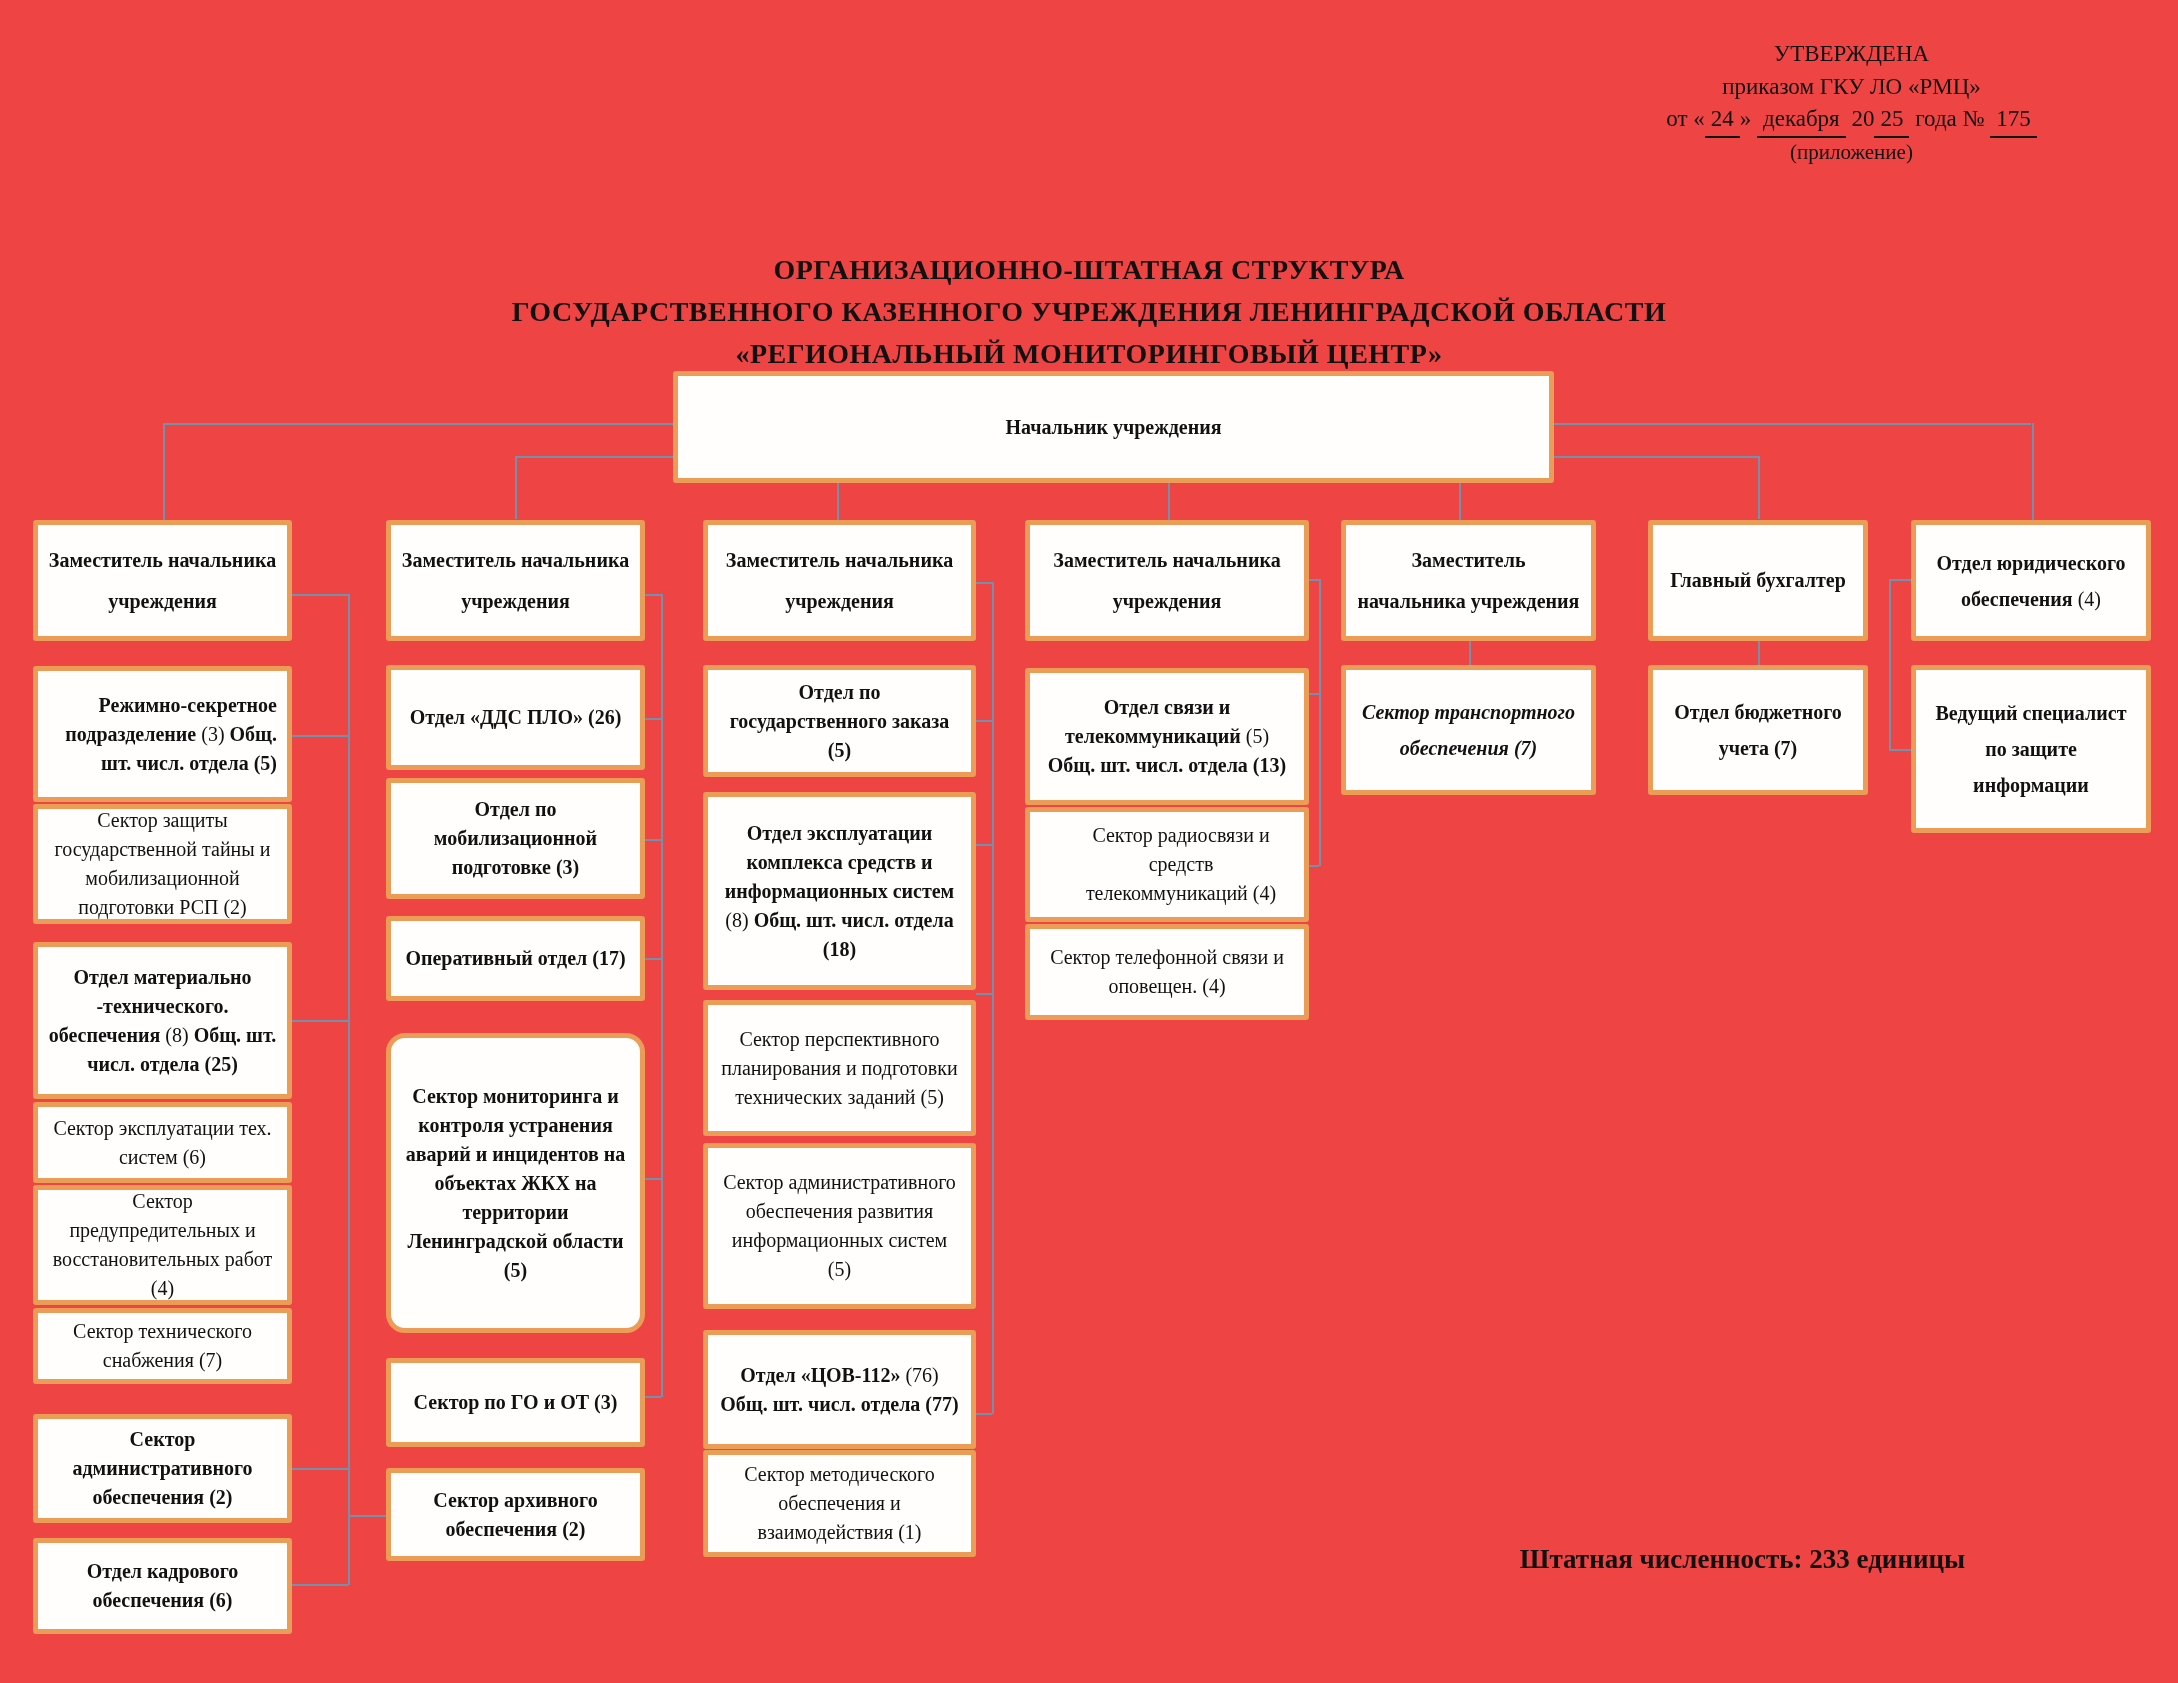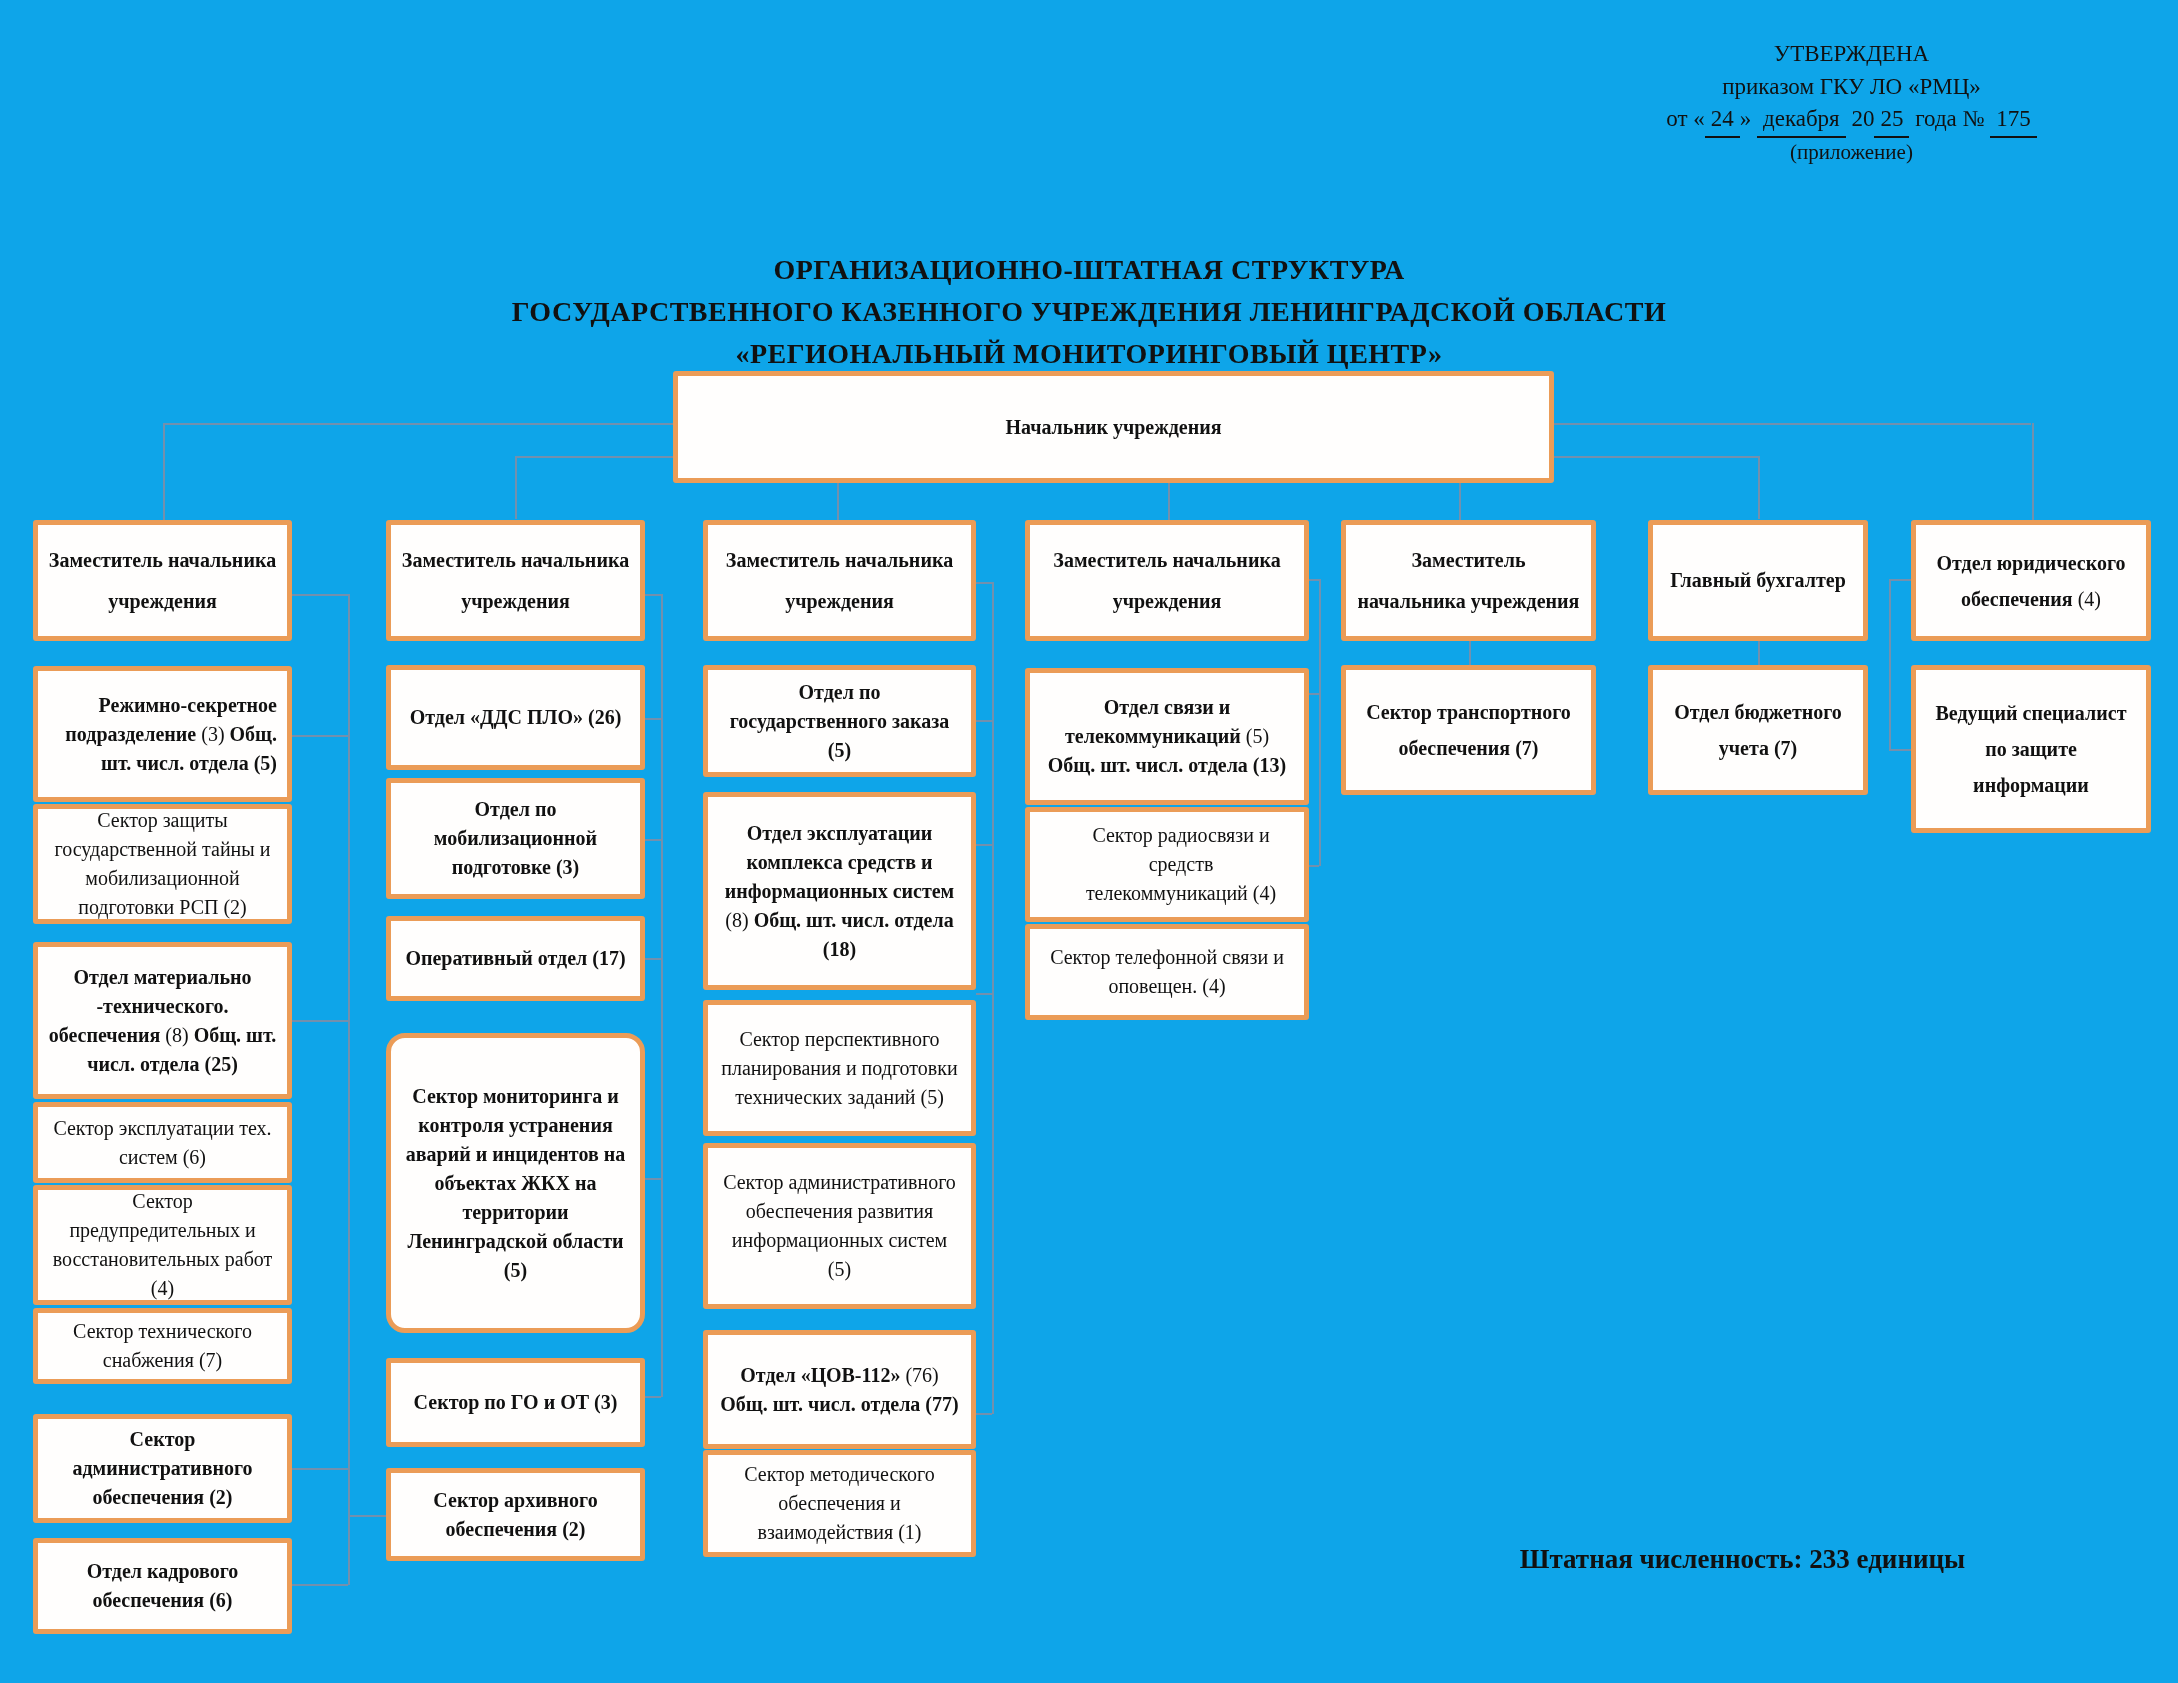--- a/index.html
+++ b/index.html
@@ -1,17 +1,17 @@
 <!DOCTYPE html>
 <html><head>
 <meta charset="utf-8">
 <style>
   html,body{margin:0;padding:0;background:#fff;}
   .canvas{
-    position:relative;width:2178px;height:1683px;background:#0ea5e9;overflow:hidden;
+    position:relative;width:2178px;height:1683px;background:#ef4444;overflow:hidden;
     font-family:"Liberation Serif","DejaVu Serif",serif;color:#111;
   }
   
   .approval{position:absolute;left:1525px;top:38px;width:653px;text-align:center;
     font-size:23px;line-height:1.42;}
   .approval .u{display:inline-block;border-bottom:2px solid #111;padding:0 6px;}
   .approval .small{font-size:21px;}
   
   .doc-title{position:absolute;left:99px;top:249px;width:1980px;text-align:center;
     font-size:28px;font-weight:bold;line-height:1.5;letter-spacing:0.5px;}
@@ -183,21 +183,21 @@
   <div class="box" style="left:1025px;top:668px;width:284px;height:137px;">
       <div class="txt"><span class="seg-b">Отдел связи и телекоммуникаций </span><span class="seg-r">(5) </span><span class="seg-b">Общ. шт. числ. отдела (13)</span></div>
     </div>
   <div class="box" style="left:1025px;top:807px;width:284px;height:115px;padding-left:28px;">
       <div class="txt"><span class="seg-r">Сектор радиосвязи и средств телекоммуникаций (4)</span></div>
     </div>
   <div class="box" style="left:1025px;top:924px;width:284px;height:96px;">
       <div class="txt"><span class="seg-r">Сектор телефонной связи и оповещен.  (4)</span></div>
     </div>
 
-  <div class="box roomy2" style="left:1341px;top:665px;width:255px;height:130px;">
+  <div class="box roomy2" style="left:1341px;top:665px;width:255px;height:130px;font-style:italic;">
       <div class="txt"><span class="seg-b">Сектор транспортного обеспечения (7)</span></div>
     </div>
   <div class="box roomy2" style="left:1648px;top:665px;width:220px;height:130px;">
       <div class="txt"><span class="seg-b">Отдел бюджетного учета (7)</span></div>
     </div>
   <div class="box roomy2" style="left:1911px;top:665px;width:240px;height:168px;">
       <div class="txt"><span class="seg-b">Ведущий специалист по защите информации</span></div>
     </div>
 
   <div class="footer">Штатная численность: 233 единицы</div>

